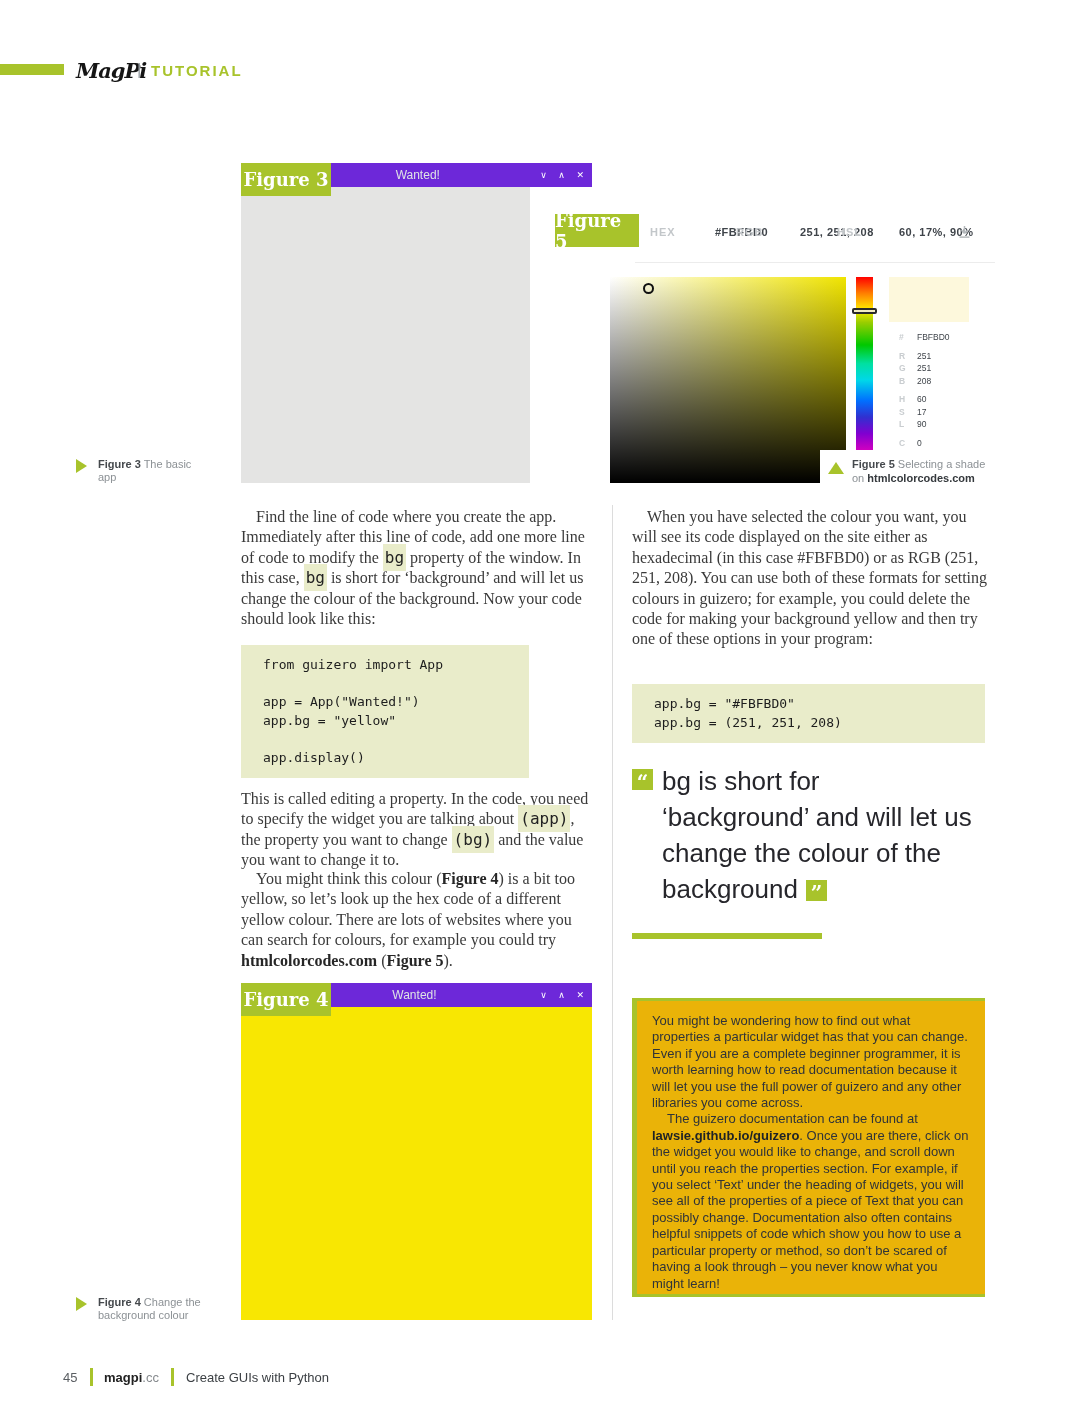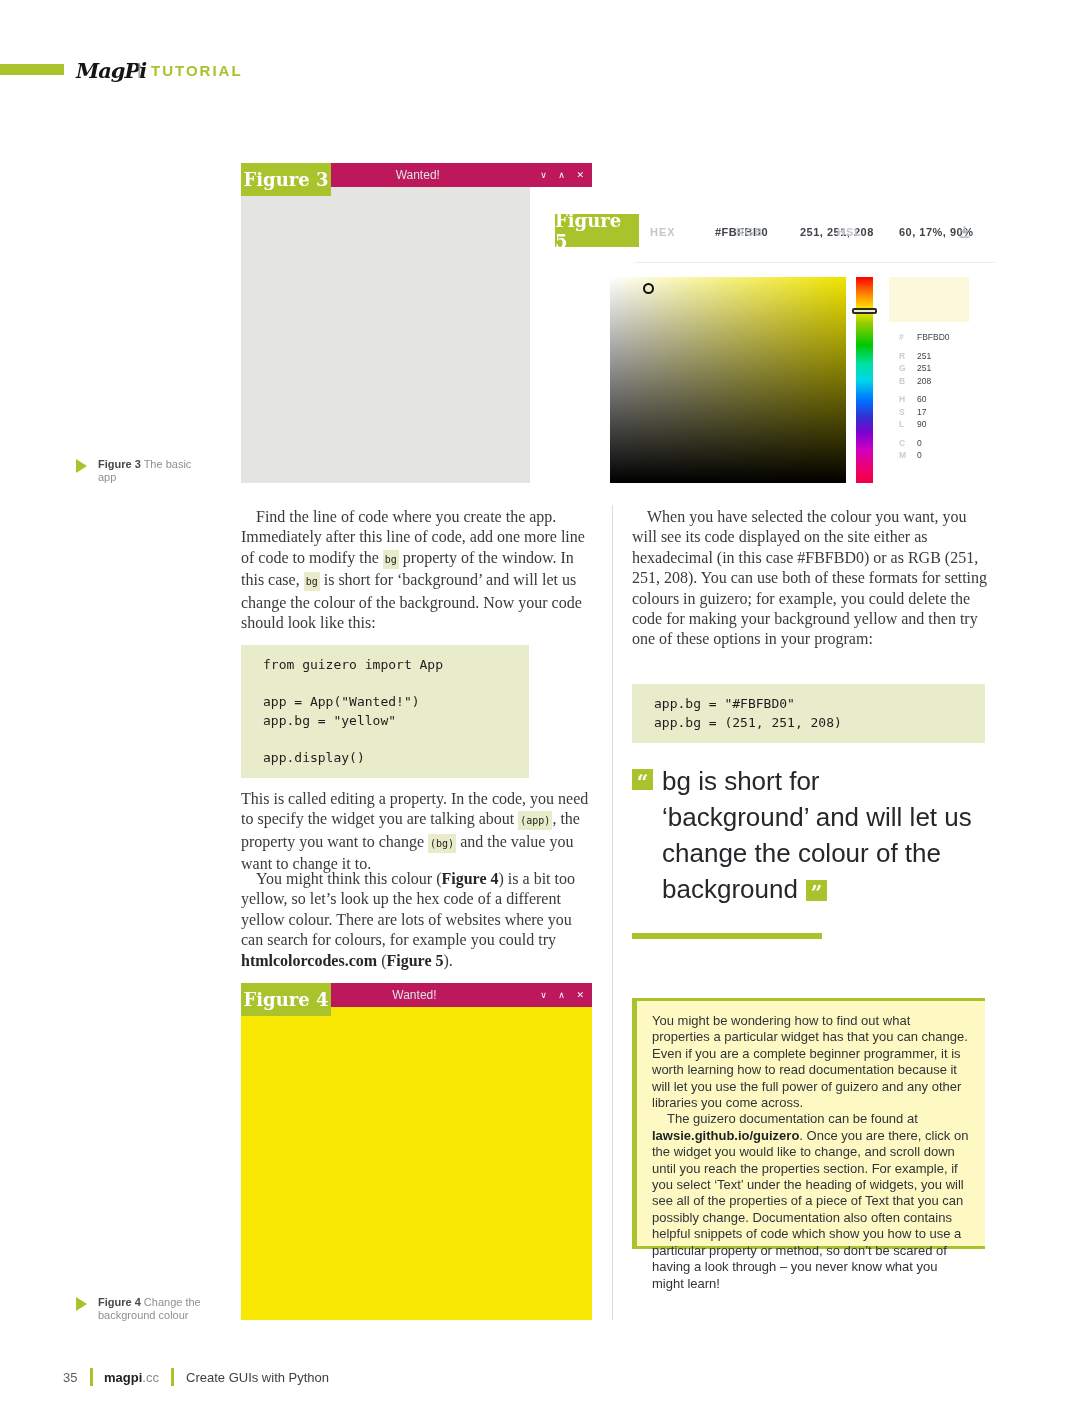--- a/index.html
+++ b/index.html
@@ -13,21 +13,21 @@
               font-style:italic; font-weight:bold; font-size:21px; color:#151515; letter-spacing:-1px;}
   .hdr-sep { position:absolute; left:137px; top:60px; font-size:17px; color:#9aa0a6; font-weight:300;}
   .hdr-section { position:absolute; left:151px; top:62px; font-size:15px; font-weight:bold;
                  color:#a8c32b; letter-spacing:2px; }
 
   
   .figchip { position:absolute; background:#a8c32b; color:#fff; font-family:"DejaVu Serif", serif;
              font-weight:bold; font-size:18px; display:flex; align-items:center; justify-content:center; }
 
   
-  .titlebar { position:absolute; background:#be185d; height:24px; }
+  .titlebar { position:absolute; background:#6d28d9; height:24px; }
   .win-title { position:absolute; left:0; top:0; width:67%; height:24px; text-align:center;
                line-height:24px; color:#dfe3e5; font-size:12px; }
   .win-controls { position:absolute; right:8px; top:0; height:24px; line-height:24px;
                   color:#ffffff; font-size:9px; }
   .win-controls span { margin-left:9px; }
   .winbody-gray { position:absolute; background:#e4e4e3; }
   .winbody-yellow { position:absolute; background:#f8e702; }
 
   
   .cap-tri-right { position:absolute; width:0; height:0; border-left:11px solid #a8c32b;
@@ -65,21 +65,21 @@
   .f5cap-text { position:absolute; left:32px; top:8px; width:146px; font-size:11px;
                 line-height:13.5px; color:#8c9195; }
   .f5cap-text b { color:#45494d; }
   .f5cap-text .lnk { color:#35393d; font-weight:bold; }
 
   
   .coldiv { position:absolute; left:612px; top:505px; width:1px; height:815px; background:#dcdcdc; }
   .serif-p { position:absolute; font-family:"Liberation Serif", serif; font-size:16px;
              line-height:20.4px; color:#3a3a3a; }
   .indent { text-indent:15px; }
-  .icode { font-family:"DejaVu Sans Mono", monospace; font-size:10px; background:#e9ecca;
+  .icode { font-family:"DejaVu Sans Mono", monospace; font-size:16px; background:#e9ecca;
            padding:4px 2px; color:#222; }
   .serif-p b { font-weight:bold; color:#262626; }
   .codeblock { position:absolute; background:#e9ecca; padding:11px 22px;
                font-family:"DejaVu Sans Mono", monospace; font-size:13px; color:#1d1d1d; }
   .codeline { min-height:18.5px; line-height:18.5px; white-space:pre; }
 
   
   .quote { position:absolute; left:632px; top:763px; width:340px; position:absolute;
            font-size:26px; line-height:36px; font-weight:300; color:#26262b;
            letter-spacing:0px; padding-left:30px; }
@@ -89,22 +89,22 @@
   .qopen { position:absolute; left:0; top:6px; }
   .qclose { margin-left:8px; position:relative; top:2px; }
 
   
   .docs-toptab { position:absolute; left:632px; top:933px; width:190px; height:6px; background:#a8c32b; }
   .docs-head { position:absolute; left:632px; top:939px; width:353px; height:59px; background:#fff;
                border-left:5px solid #a8c32b; }
   .docs-title { position:absolute; left:18px; top:8px; font-family:"DejaVu Serif", serif;
                 font-weight:bold; font-size:28px; color:#191919; letter-spacing:0px; }
   .docs-rule { position:absolute; left:632px; top:998px; width:353px; height:3px; background:#a8c32b; }
-  .docs-body { position:absolute; left:632px; top:1001px; width:353px; height:248px;
-               background:#fef9c3; border-left:5px solid #a8c32b; border-bottom:3px solid #a8c32b;
+  .docs-body { position:absolute; left:632px; top:1001px; width:353px; height:296px;
+               background:#eab308; border-left:5px solid #a8c32b; border-bottom:3px solid #a8c32b;
                padding:12px 14px 0 15px; font-size:13px; line-height:16.4px; color:#303438; }
   .docs-body .lnk { font-weight:bold; color:#1e2226; }
 
   
   .footer { position:absolute; left:0; top:1366px; width:1080px; height:26px; font-size:13px; }
   .ft-page { position:absolute; left:63px; top:4px; color:#5a5e62; }
   .ft-bar { position:absolute; top:2px; width:3px; height:18px; background:#a8c32b; }
   .ft-site { position:absolute; left:104px; top:4px; color:#85898d; }
   .ft-site b { color:#222; }
   .ft-tag { position:absolute; left:186px; top:4px; color:#3c4044; }
@@ -191,20 +191,26 @@
           <span class="v">0</span>
         </div>
       <div class="valrow">
           <span class="k">M</span>
           <span class="v">0</span>
         </div>
     </div>
   </div>
   <div class="figchip" style="left:555px; top:214px; width:84px; height:33px;">Figure 5</div>
 
+  <div class="f5cap-box">
+    <div class="cap-tri-up"></div>
+    <div class="f5cap-text">
+      <b>Figure 5</b><span> Selecting a shade on </span><span class="lnk">htmlcolorcodes.com</span>
+    </div>
+  </div>
 
   <div class="coldiv"></div>
 
   <div class="serif-p indent" style="left:241px; top:507px; width:353px;">
     <span>Find the line of code where you create the app. Immediately after this line of code, add one more line of code to modify the </span><span class="icode">bg</span><span> property of the window. In this case, </span><span class="icode">bg</span><span> is short for ‘background’ and will let us change the colour of the background. Now your code should look like this:</span>
   </div>
 
   <div class="codeblock" style="left:241px; top:645px; width:288px;">
     <div class="codeline">from guizero import App</div>
     <div class="codeline"></div>
@@ -252,20 +258,20 @@
   <div class="docs-toptab"></div>
   <div class="docs-rule"></div>
   <div class="docs-body">
     <p>You might be wondering how to find out what properties a particular widget has that you can change. Even if you are a complete beginner programmer, it is worth learning how to read documentation because it will let you use the full power of guizero and any other libraries you come across.</p>
     <p style="text-indent:15px;">
       <span>The guizero documentation can be found at </span><span class="lnk">lawsie.github.io/guizero</span><span>. Once you are there, click on the widget you would like to change, and scroll down until you reach the properties section. For example, if you select ‘Text’ under the heading of widgets, you will see all of the properties of a piece of Text that you can possibly change. Documentation also often contains helpful snippets of code which show you how to use a particular property or method, so don’t be scared of having a look through – you never know what you might learn!</span>
     </p>
   </div>
 
   <div class="footer">
-    <span class="ft-page">35</span>
+    <span class="ft-page">45</span>
     <span class="ft-bar" style="left:90px;"></span>
     <span class="ft-site"><b>magpi</b><span>.cc</span></span>
     <span class="ft-bar" style="left:171px;"></span>
     <span class="ft-tag">Create GUIs with Python</span>
   </div>
 
 </div>
 
 </body></html>

